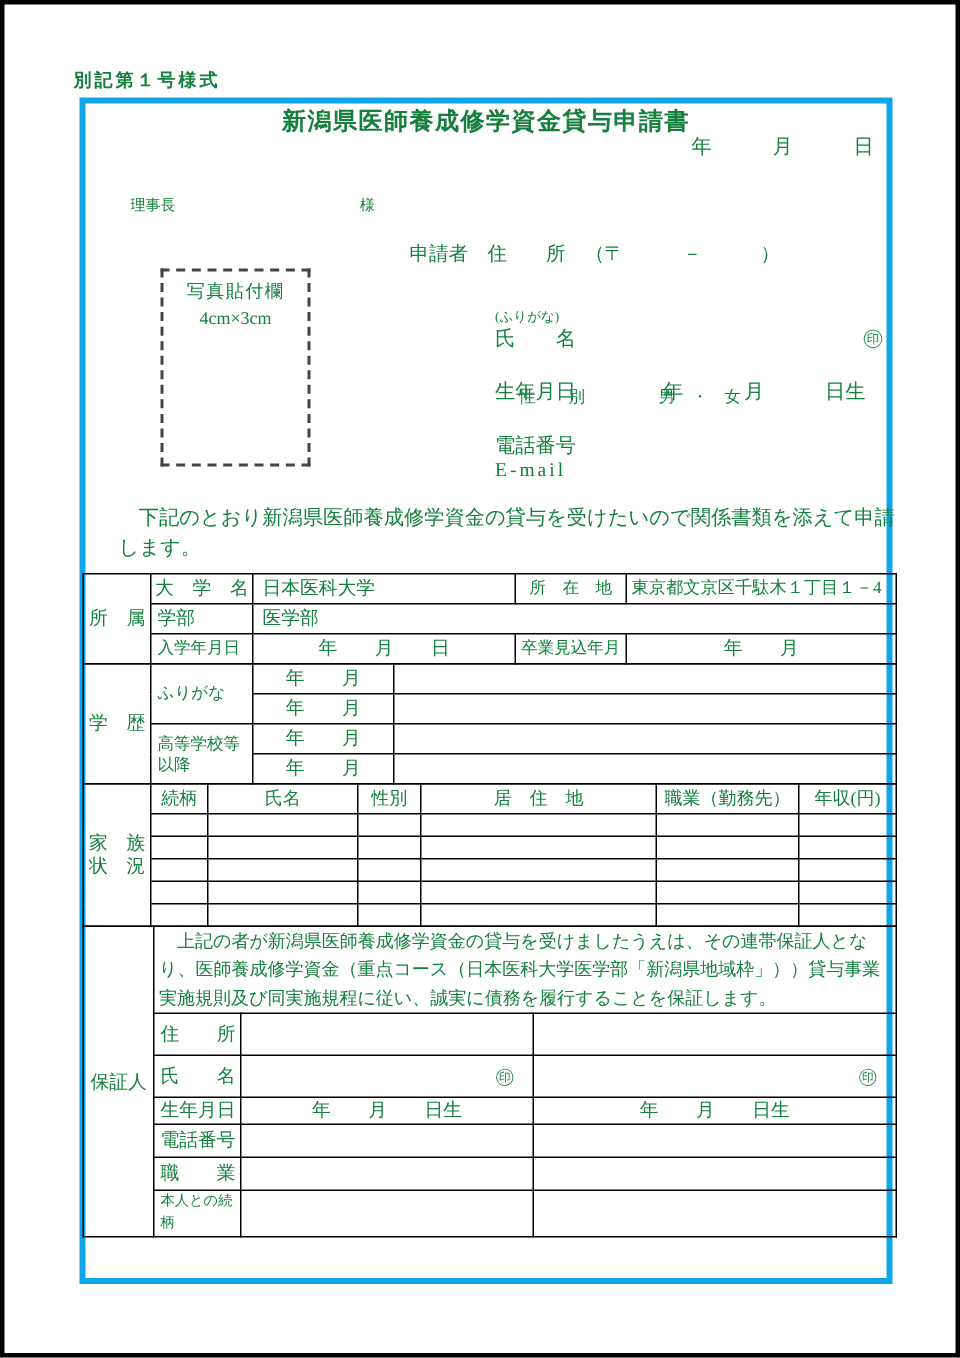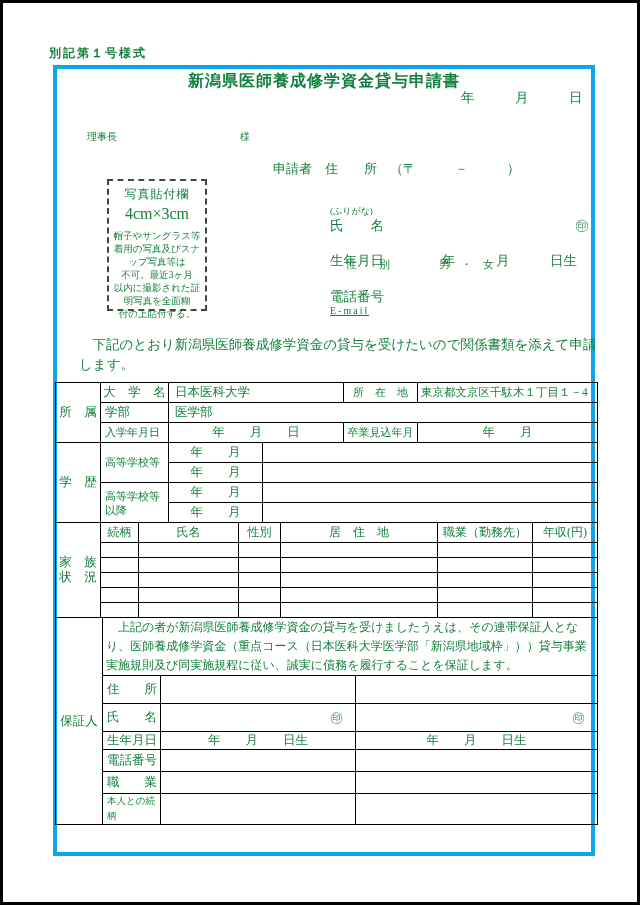--- a/index.html
+++ b/index.html
@@ -28,33 +28,33 @@
   .org{left:30px;top:39px;font-size:13.5px;}
   .chief{left:30px;top:61px;font-size:10px;}
   .chief .sama{position:absolute;left:153px;top:0;}
   
   .photo-box{
     position:absolute;left:38px;top:110px;width:100px;height:132px;
     box-sizing:border-box;border:2px dashed #444;
     text-align:center;padding-top:5px;margin-left:12px;
   }
   .photo-box .pb-title{font-size:12px;letter-spacing:1px;}
-  .photo-box .pb-size{font-size:16px;margin-top:2px;}
+  .photo-box .pb-size{font-size:12px;margin-top:2px;}
   .photo-box .pb-note{margin-top:7px;font-size:9.5px;line-height:13px;}
   
   .addr-line{left:216px;top:91px;font-size:13px;}
   .furigana{left:273px;top:136px;font-size:9px;}
   .name-line{left:273px;top:148px;font-size:13.5px;}
   .name-seal{position:absolute;left:245px;top:0;font-size:14px;}
   .birth-line{left:273px;top:183px;font-size:13.5px;}
   .birth-val{position:absolute;left:112px;top:0;}
   .gender-line{left:273px;top:188px;font-size:11px;margin-left:16px;}
   .gender-val{position:absolute;left:93px;top:0;}
   .phone-line{left:273px;top:219px;font-size:13.5px;}
-  .email-line{left:273px;top:236px;font-size:10px;letter-spacing:2px;text-decoration:underline;}
+  .email-line{left:273px;top:236px;font-size:13px;letter-spacing:2px;}
   .statement{
     position:absolute;left:22px;top:266px;width:526px;
     font-size:13.5px;line-height:20px;text-indent:1em;white-space:normal;
   }
   
   .tables{position:absolute;left:-2px;top:314px;width:542px;}
   table{border-collapse:collapse;table-layout:fixed;width:542px;margin-top:-1px;}
   table.first{margin-top:0;}
   td{border:1px solid #000;padding:0;overflow:hidden;vertical-align:middle;font-size:12.5px;line-height:15px;}
   td.lab{text-align:center;}
@@ -81,29 +81,20 @@
     <div class="abs title">新潟県医師養成修学資金貸与申請書</div>
     <div class="abs date-line">年　　　月　　　日</div>
     <div class="abs chief">
       <span>理事長</span>
       <span class="sama">様</span>
     </div>
 
     <div class="photo-box">
       <div class="pb-title">写真貼付欄</div>
       <div class="pb-size">4cm×3cm</div>
-      <div class="pb-note">
-        <div>帽子やサングラス等</div>
-        <div>着用の写真及びスナ</div>
-        <div>ップ写真等は</div>
-        <div>不可。最近3ヶ月</div>
-        <div>以内に撮影された証</div>
-        <div>明写真を全面糊</div>
-        <div>付の上貼付する。</div>
-      </div>
     </div>
 
     <div class="abs addr-line">申請者　住　　所　（〒　　　－　　　）</div>
     <div class="abs furigana">(ふりがな)</div>
     <div class="abs name-line">
       <span>氏　　名</span>
       <span class="name-seal">㊞</span>
     </div>
     <div class="abs birth-line">
       <span>生年月日</span>
@@ -153,21 +144,21 @@
       <table>
         <colgroup>
             <col style="width:45px">
             <col style="width:68px">
             <col style="width:94px">
             <col style="width:335px">
           </colgroup>
         <tbody>
             <tr style="height:20px">
           <td class="lab" rowspan="4">学　歴</td>
-          <td class="sub small" rowspan="2">高等学校等</td>
+          <td class="sub small" rowspan="2">ふりがな</td>
           <td class="ctr">年　　月</td>
           <td></td>
         </tr>
         <tr style="height:20px">
           <td class="ctr">年　　月</td>
           <td></td>
         </tr>
         <tr style="height:20px">
           <td class="sub small" rowspan="2" style="line-height:14px">高等学校等以降</td>
           <td class="ctr">年　　月</td>

